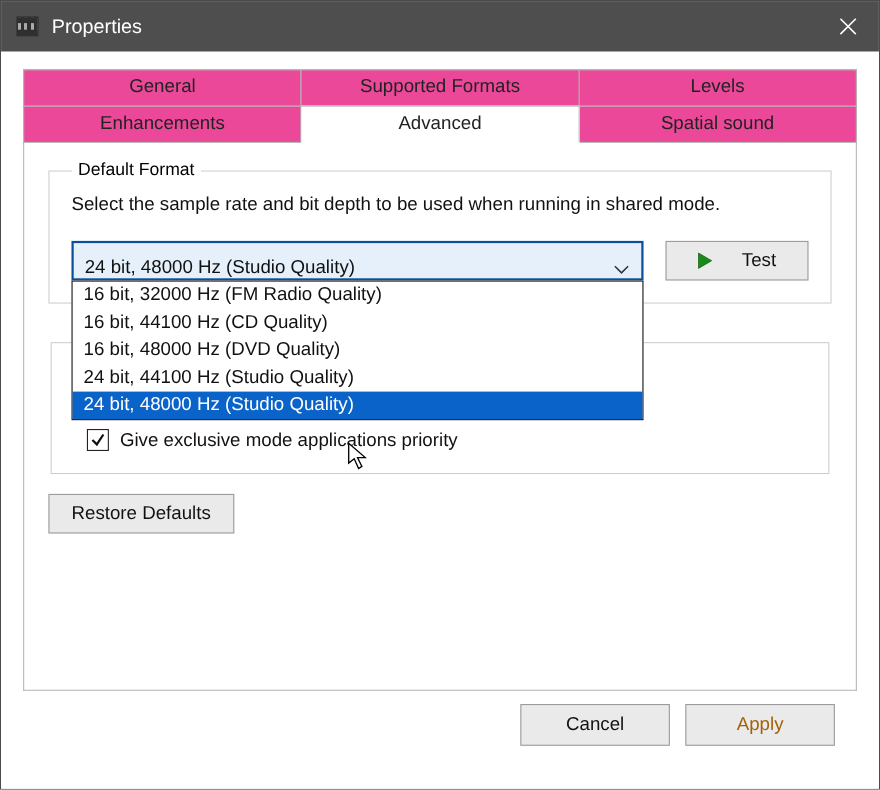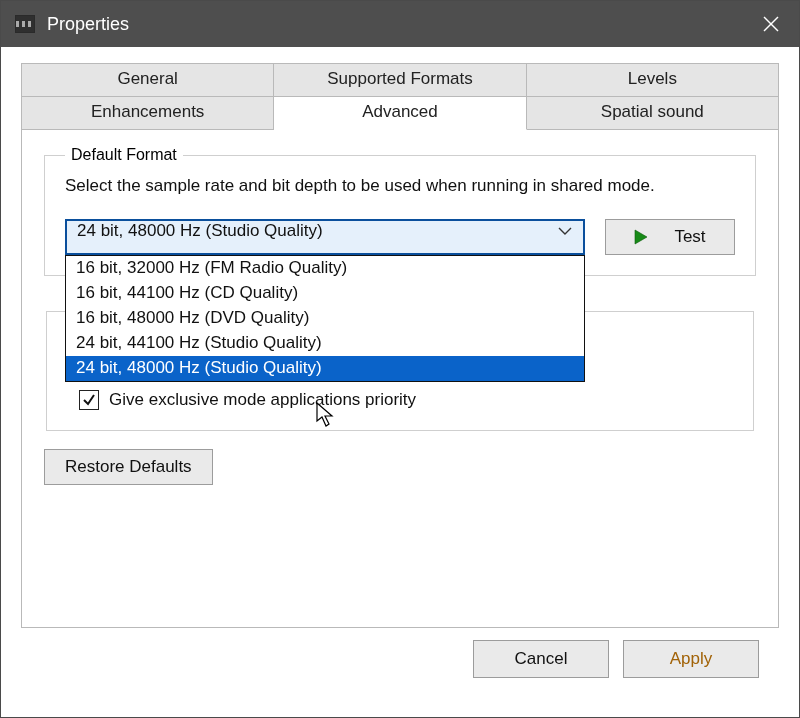--- a/index.html
+++ b/index.html
@@ -55,21 +55,21 @@
   }
 
   .tabs { position: relative; }
   .tab-row { display: flex; }
   .tab-row2 { margin-top: -1px; }
   .tab {
     flex: 1;
     text-align: center;
     padding: 5px 0 7px 0;
     border: 1px solid #b9b9b9;
-    background: #e5e5e5;
+    background: #ec4899;
     font-size: 17px;
     color: #222;
   }
   .tab + .tab { border-left: none; }
   .tab.active {
     background: #ffffff;
     border-bottom: 1px solid #ffffff;
     position: relative;
     z-index: 2;
   }
@@ -103,21 +103,21 @@
   }
 
   .row { display: flex; align-items: center; gap: 20px; }
 
   .combo {
     flex: 1;
     height: 36px;
     border: 2px solid #0a4f9c;
     background: #e5f0fb;
     display: flex;
-    align-items: flex-start;
+    align-items: flex-end;
     padding: 0 10px;
     position: relative;
   }
   .combo .combo-text { font-size: 17px; color: #111; flex: 1; }
   .combo .chevron { width: 16px; text-align: center; color: #333; }
 
   .dropdown {
     position: absolute;
     left: -2px;
     top: 34px;

